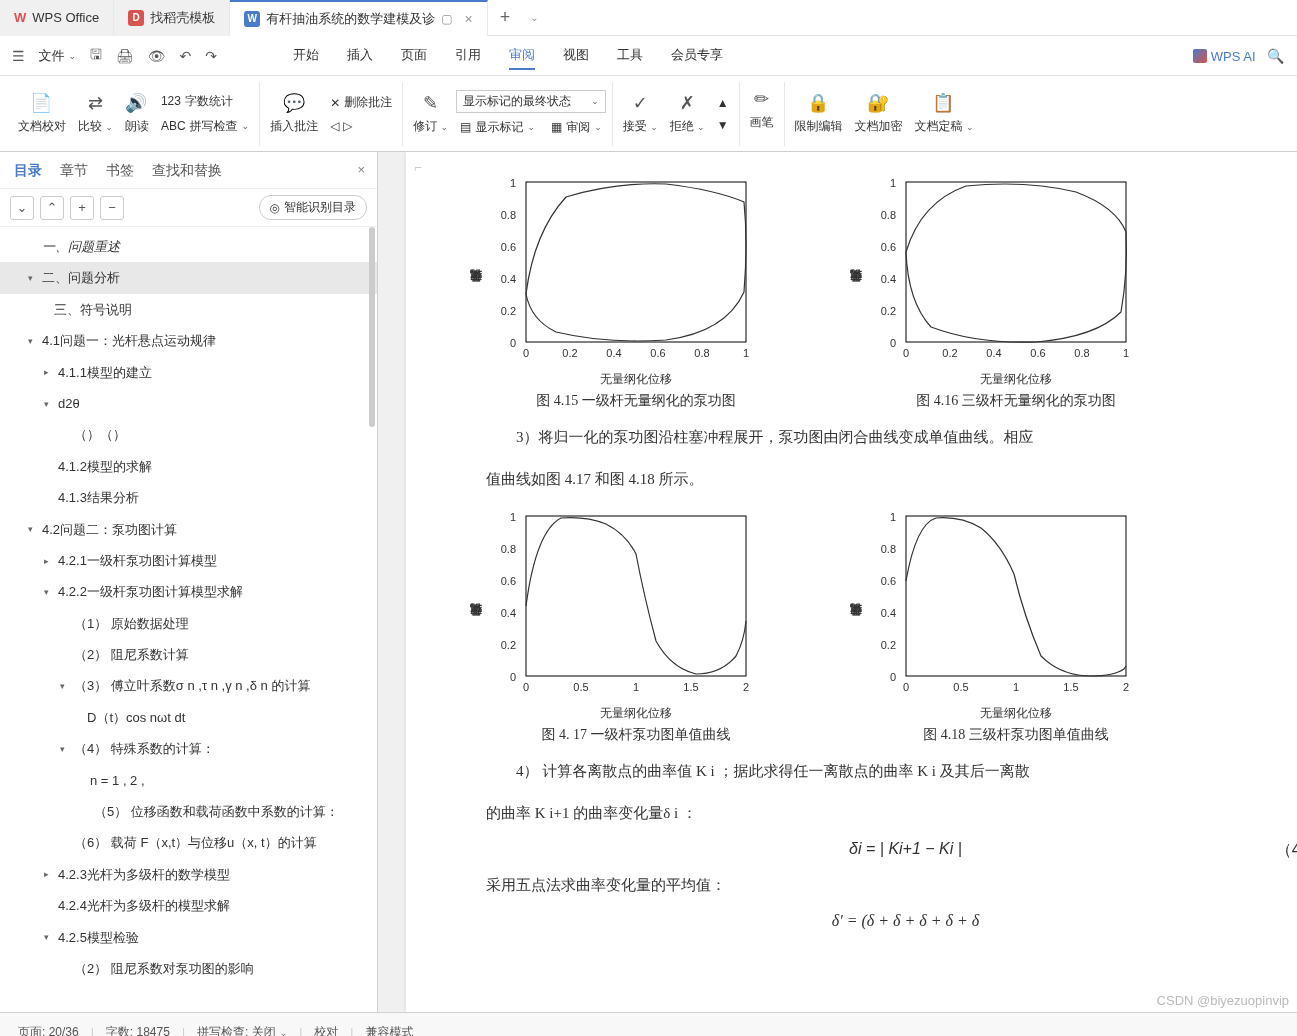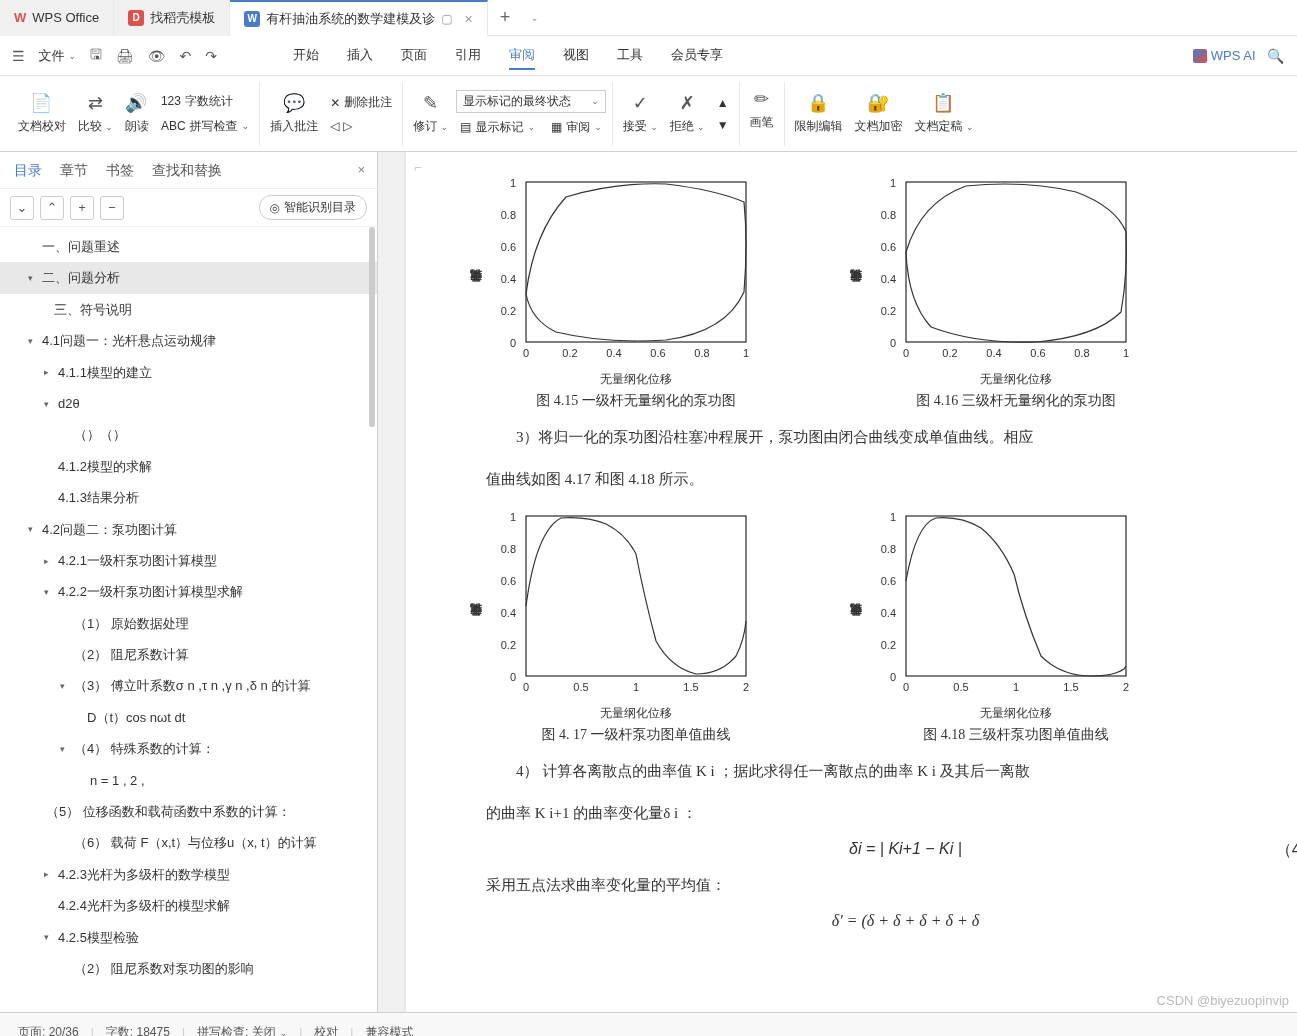--- a/index.html
+++ b/index.html
@@ -17,21 +17,21 @@
 .tab-add { padding: 0 12px; color: #666; font-size: 18px; }
 
 
 .quickbar { height: 40px; background: #fff; display: flex; align-items: center; padding: 0 12px; gap: 16px; border-bottom: 1px solid #e0e0e0; }
 .qb-left { display: flex; align-items: center; gap: 14px; }
 .qb-icon { color: #555; font-size: 14px; cursor: pointer; }
 .qb-menu { display: flex; align-items: center; gap: 4px; color: #333; }
 .menu-tabs { display: flex; gap: 28px; margin-left: 60px; }
 .menu-tab { color: #333; cursor: pointer; padding: 4px 0; }
 .menu-tab.active { color: #4a7bc8; border-bottom: 2px solid #4a7bc8; }
-.qb-right { margin-left: auto; display: flex; align-items: center; gap: 12px; }
+.qb-right { margin-left: auto; display: flex; align-items: flex-end; gap: 12px; }
 .wps-ai { display: flex; align-items: center; gap: 4px; color: #4a7bc8; }
 .wps-ai-icon { width: 14px; height: 14px; background: linear-gradient(135deg,#4a7bc8,#d9534f); border-radius: 2px; }
 
 
 .ribbon { height: 76px; background: #fff; display: flex; align-items: center; padding: 0 8px; border-bottom: 1px solid #d0d0d0; }
 .ribbon-group { display: flex; flex-direction: column; align-items: center; padding: 4px 6px; border-right: 1px solid #e8e8e8; height: 64px; justify-content: space-between; }
 .ribbon-group.horiz { flex-direction: row; gap: 4px; }
 .ribbon-big { display: flex; flex-direction: column; align-items: center; gap: 4px; cursor: pointer; padding: 2px 4px; }
 .ribbon-big .icon { font-size: 18px; color: #555; }
 .ribbon-big .lbl { font-size: 12px; color: #333; white-space: nowrap; }
@@ -40,21 +40,21 @@
 .dropdown-box { border: 1px solid #ccc; padding: 2px 6px; font-size: 12px; display: flex; align-items: center; gap: 6px; min-width: 130px; justify-content: space-between; }
 .caret { font-size: 9px; color: #666; }
 
 
 .main { display: flex; height: calc(100% - 36px - 40px - 76px - 24px); }
 
 
 .sidebar { width: 378px; background: #fff; border-right: 1px solid #d0d0d0; display: flex; flex-direction: column; }
 .side-tabs { display: flex; gap: 18px; padding: 10px 14px 8px; border-bottom: 1px solid #eee; position: relative; }
 .side-tab { color: #555; cursor: pointer; font-size: 14px; }
-.side-tab.active { color: #4a7bc8; font-weight: 400; }
+.side-tab.active { color: #4a7bc8; font-weight: 700; }
 .side-close { position: absolute; right: 12px; top: 10px; color: #888; cursor: pointer; }
 .side-tools { display: flex; align-items: center; padding: 6px 10px; gap: 6px; border-bottom: 1px solid #eee; }
 .tool-btn { width: 24px; height: 24px; border: 1px solid #ccc; border-radius: 3px; display: flex; align-items: center; justify-content: center; font-size: 13px; cursor: pointer; color: #555; background: #fff; }
 .smart-btn { margin-left: auto; border: 1px solid #ccc; border-radius: 12px; padding: 3px 10px; font-size: 12px; display: flex; align-items: center; gap: 4px; cursor: pointer; }
 .toc { flex: 1; overflow-y: auto; padding: 4px 0 20px; position: relative; }
 .toc-item { display: flex; align-items: center; padding: 4px 10px 4px 20px; cursor: pointer; font-size: 13px; color: #333; line-height: 1.8; }
 .toc-item.selected { background: #e8e8e8; }
 .toc-item .arrow { width: 14px; font-size: 9px; color: #666; flex-shrink: 0; }
 .toc-item .arrow.blank { visibility: hidden; }
 .toc-scrollbar { position: absolute; right: 2px; top: 0; width: 6px; height: 200px; background: #ccc; border-radius: 3px; }
@@ -256,21 +256,21 @@
       <div class="tool-btn">⌃</div>
       <div class="tool-btn">+</div>
       <div class="tool-btn">−</div>
       <div class="smart-btn">
         <span>◎</span>
         <span>智能识别目录</span>
       </div>
     </div>
     <div class="toc" id="toc-container">
       <div class="toc-scrollbar"></div>
-    <div class="toc-item" style="padding-left: 28px;">
+    <div class="toc-item" style="padding-left: 28px; font-style: italic;">
           <span class="arrow blank">▸</span>
           <span>一、问题重述</span>
         </div>
         <div class="toc-item selected" style="padding-left: 28px;">
           <span class="arrow">▾</span>
           <span>二、问题分析</span>
         </div>
         <div class="toc-item" style="padding-left: 40px;">
           <span class="arrow blank">▸</span>
           <span>三、符号说明</span>
@@ -328,21 +328,21 @@
           <span>D（t）cos nωt dt</span>
         </div>
         <div class="toc-item" style="padding-left: 60px;">
           <span class="arrow">▾</span>
           <span>（4） 特殊系数的计算：</span>
         </div>
         <div class="toc-item" style="padding-left: 76px;">
           <span class="arrow blank">▸</span>
           <span>n = 1 , 2 ,</span>
         </div>
-        <div class="toc-item" style="padding-left: 32px;">
+        <div class="toc-item" style="padding-left: 80px;">
           <span class="arrow blank">▸</span>
           <span>（5） 位移函数和载荷函数中系数的计算：</span>
         </div>
         <div class="toc-item" style="padding-left: 60px;">
           <span class="arrow blank">▸</span>
           <span>（6） 载荷 F（x,t）与位移u（x, t）的计算</span>
         </div>
         <div class="toc-item" style="padding-left: 44px;">
           <span class="arrow">▸</span>
           <span>4.2.3光杆为多级杆的数学模型</span>

